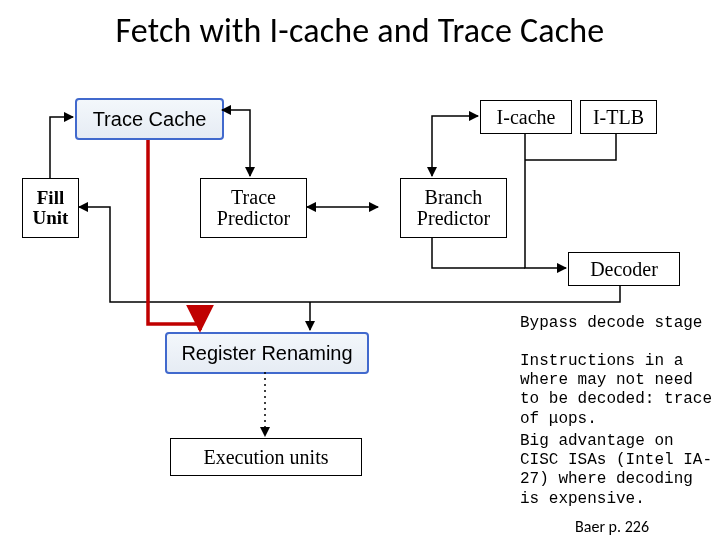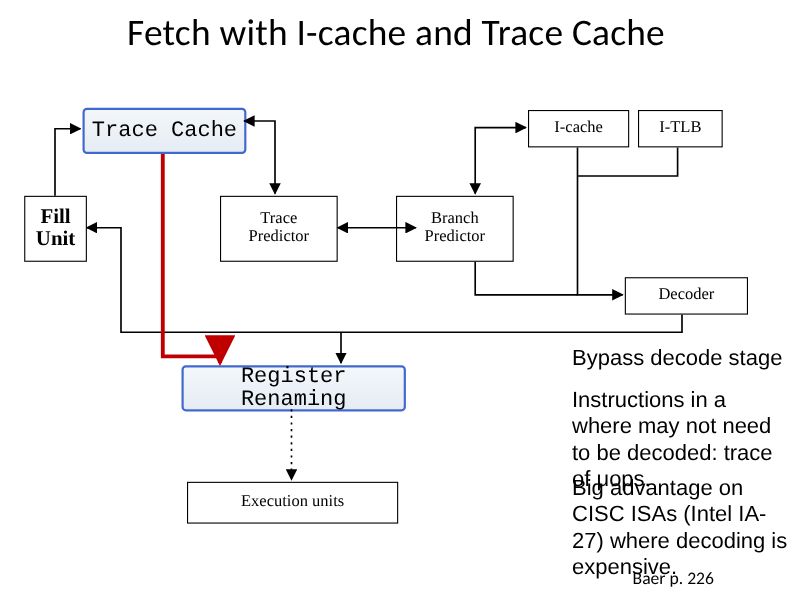--- a/index.html
+++ b/index.html
@@ -25,44 +25,44 @@
     text-align: center;
     font-size: 34px;
     font-weight: 400;
     letter-spacing: 0.2px;
   }
   .box {
     position: absolute;
     border: 1.5px solid #000;
     background: #fff;
     font-family: "Times New Roman", serif;
-    font-size: 15px;
+    font-size: 20px;
     display: flex;
     align-items: center;
     justify-content: center;
     text-align: center;
     line-height: 1.05;
   }
   .highlight {
     border: 2px solid #4169cd;
     border-radius: 4px;
     background: linear-gradient(#f3f7fb, #e6ecf4);
-    font-family: Liberation Mono, monospace;
+    font-family: Liberation Sans, sans-serif;
     font-size: 20px;
   }
   svg.wires {
     position: absolute;
     top: 0; left: 0;
     width: 720px; height: 540px;
     pointer-events: none;
   }
   .note {
     position: absolute;
-    font-family: Liberation Sans, sans-serif;
-    font-size: 20px;
+    font-family: Liberation Mono, monospace;
+    font-size: 16px;
     line-height: 1.2;
     color: #000;
   }
   .cite {
     position: absolute;
     right: 6px;
     bottom: 4px;
     font-family: Calibri, Arial, sans-serif;
     font-size: 16px;
   }
@@ -88,21 +88,21 @@
   <div class="box" style="left:22px; top:178px; width:55px; height:58px; font-size:19px; white-space:pre;font-weight:bold;">
     <span>Fill
 Unit</span>
   </div>
 
   <div class="box" style="left:200px; top:178px; width:105px; height:58px; white-space:pre;">
     <span>Trace
 Predictor</span>
   </div>
 
-  <div class="box" style="left:360px; top:178px; width:105px; height:58px; white-space:pre;text-align:center;">
+  <div class="box" style="left:400px; top:178px; width:105px; height:58px; white-space:pre;text-align:center;">
     <span>Branch
 Predictor</span>
   </div>
 
   <div class="box" style="left:568px; top:252px; width:110px; height:32px;">
     <span>Decoder</span>
   </div>
 
   <div class="box highlight" style="left:165px; top:332px; width:200px; height:38px;">
     <span>Register Renaming</span>

